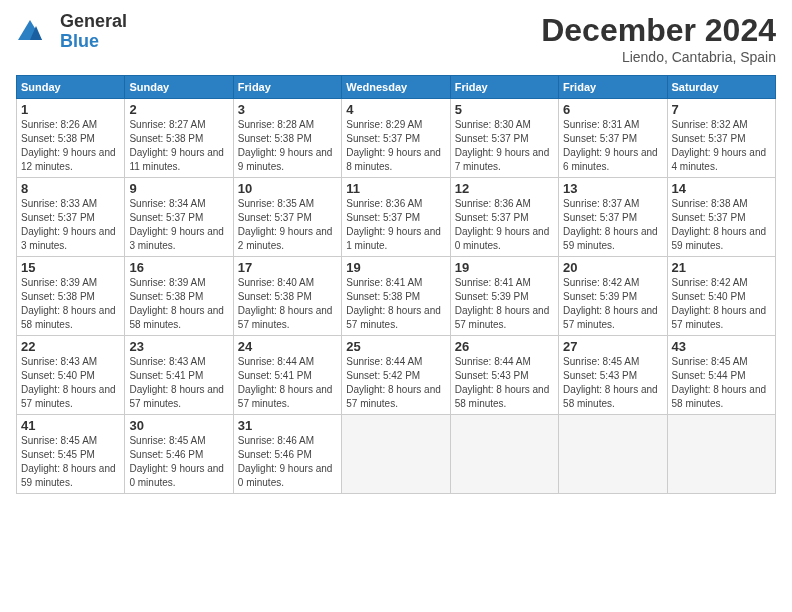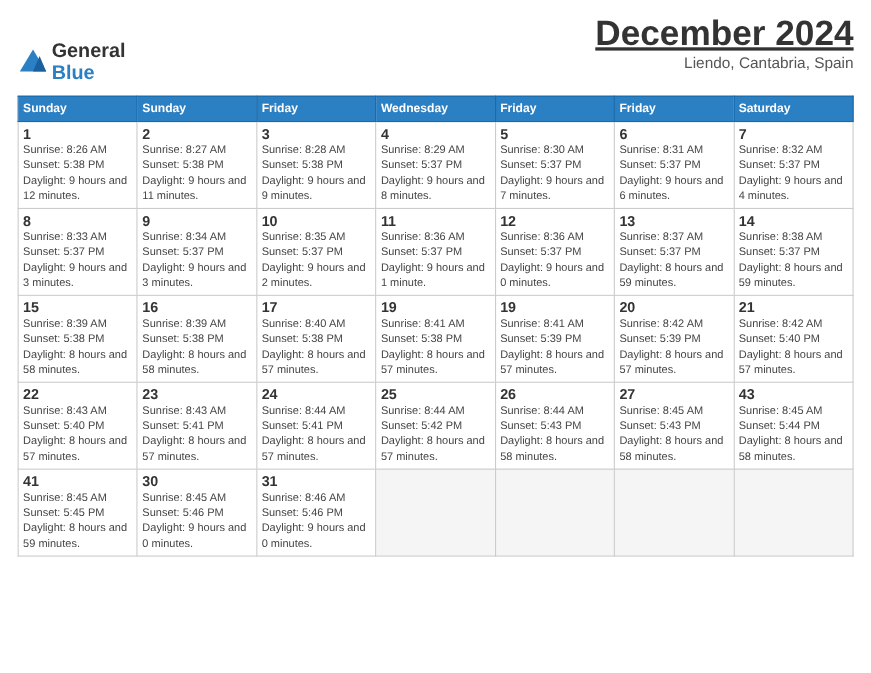--- a/index.html
+++ b/index.html
@@ -16,22 +16,21 @@
     }
     .header {
       display: flex;
       justify-content: space-between;
       align-items: flex-start;
       margin-bottom: 10px;
     }
     .logo {
       display: flex;
       align-items: center;
-      gap: 3px;
-      margin-top: 25px;
+      gap: 16px;
     }
     .logo-text {
       display: flex;
       flex-direction: column;
       line-height: 1.1;
     }
     .logo-general {
       font-size: 18px;
       font-weight: bold;
       color: #333;
@@ -45,21 +44,20 @@
       width: 28px;
       height: 28px;
     }
     .title-block {
       text-align: right;
     }
     .month-title {
       font-size: 32px;
       font-weight: bold;
       color: #333;
-      text-decoration: underline;
     }
     .location {
       font-size: 14px;
       color: #555;
     }
     table {
       width: 100%;
       border-collapse: collapse;
       table-layout: fixed;
     }

